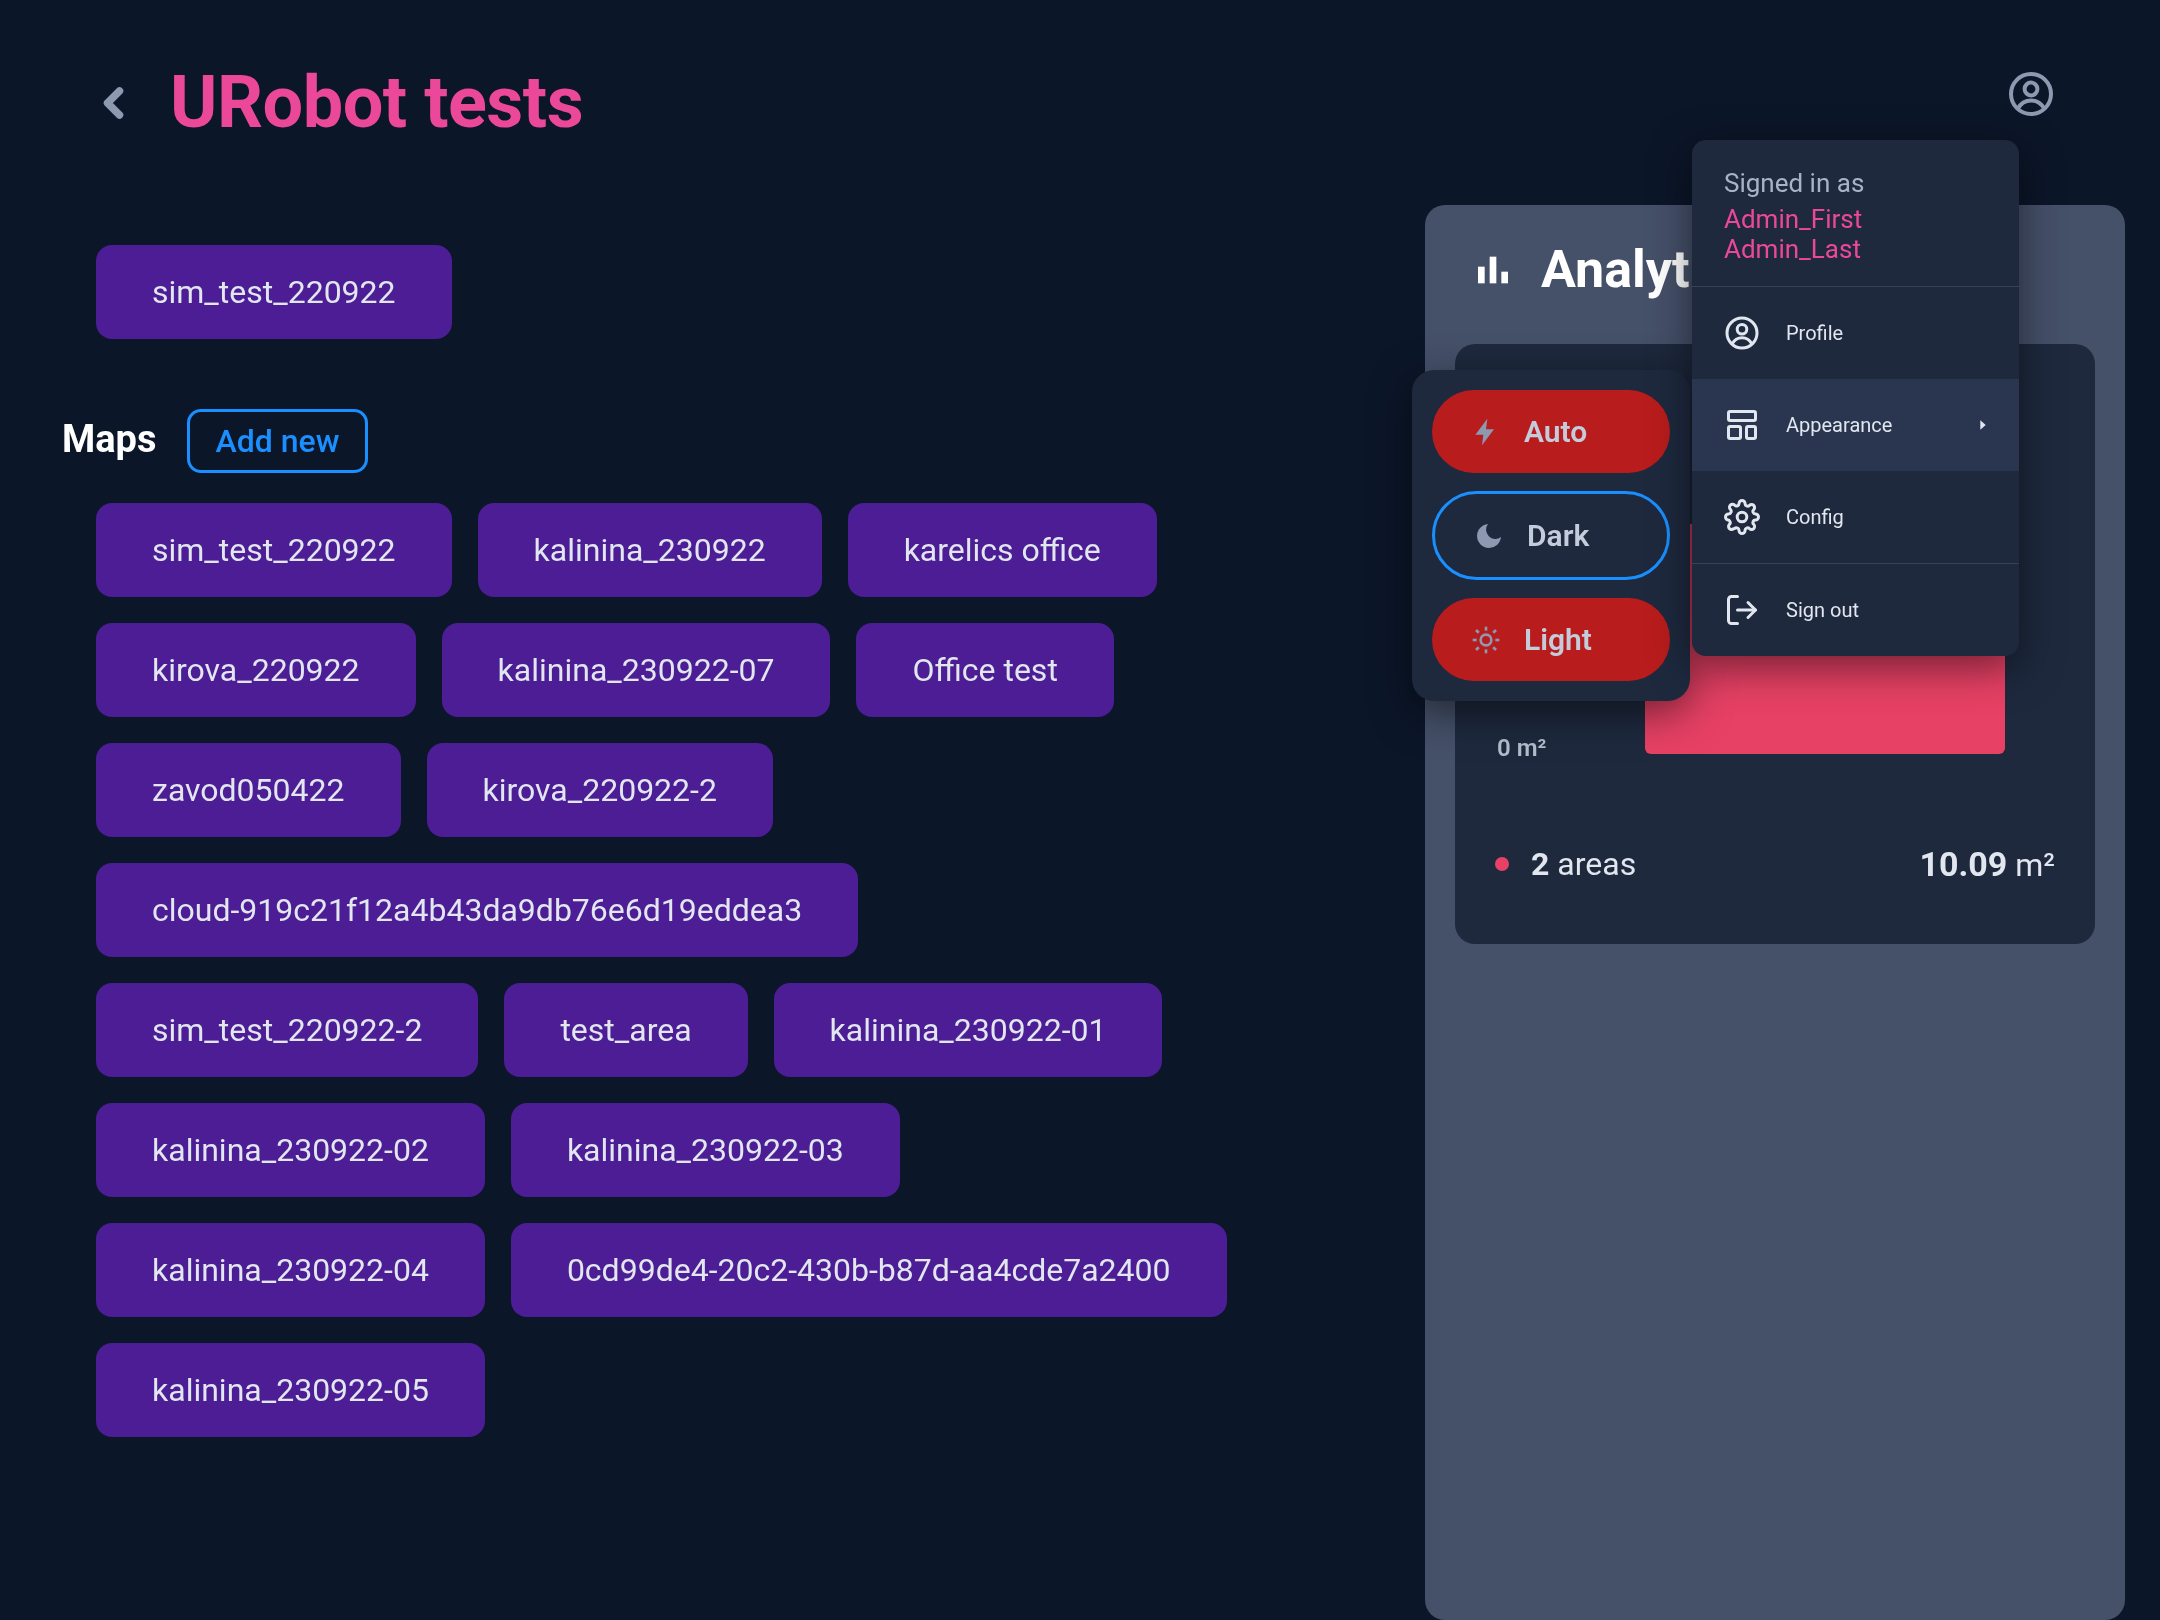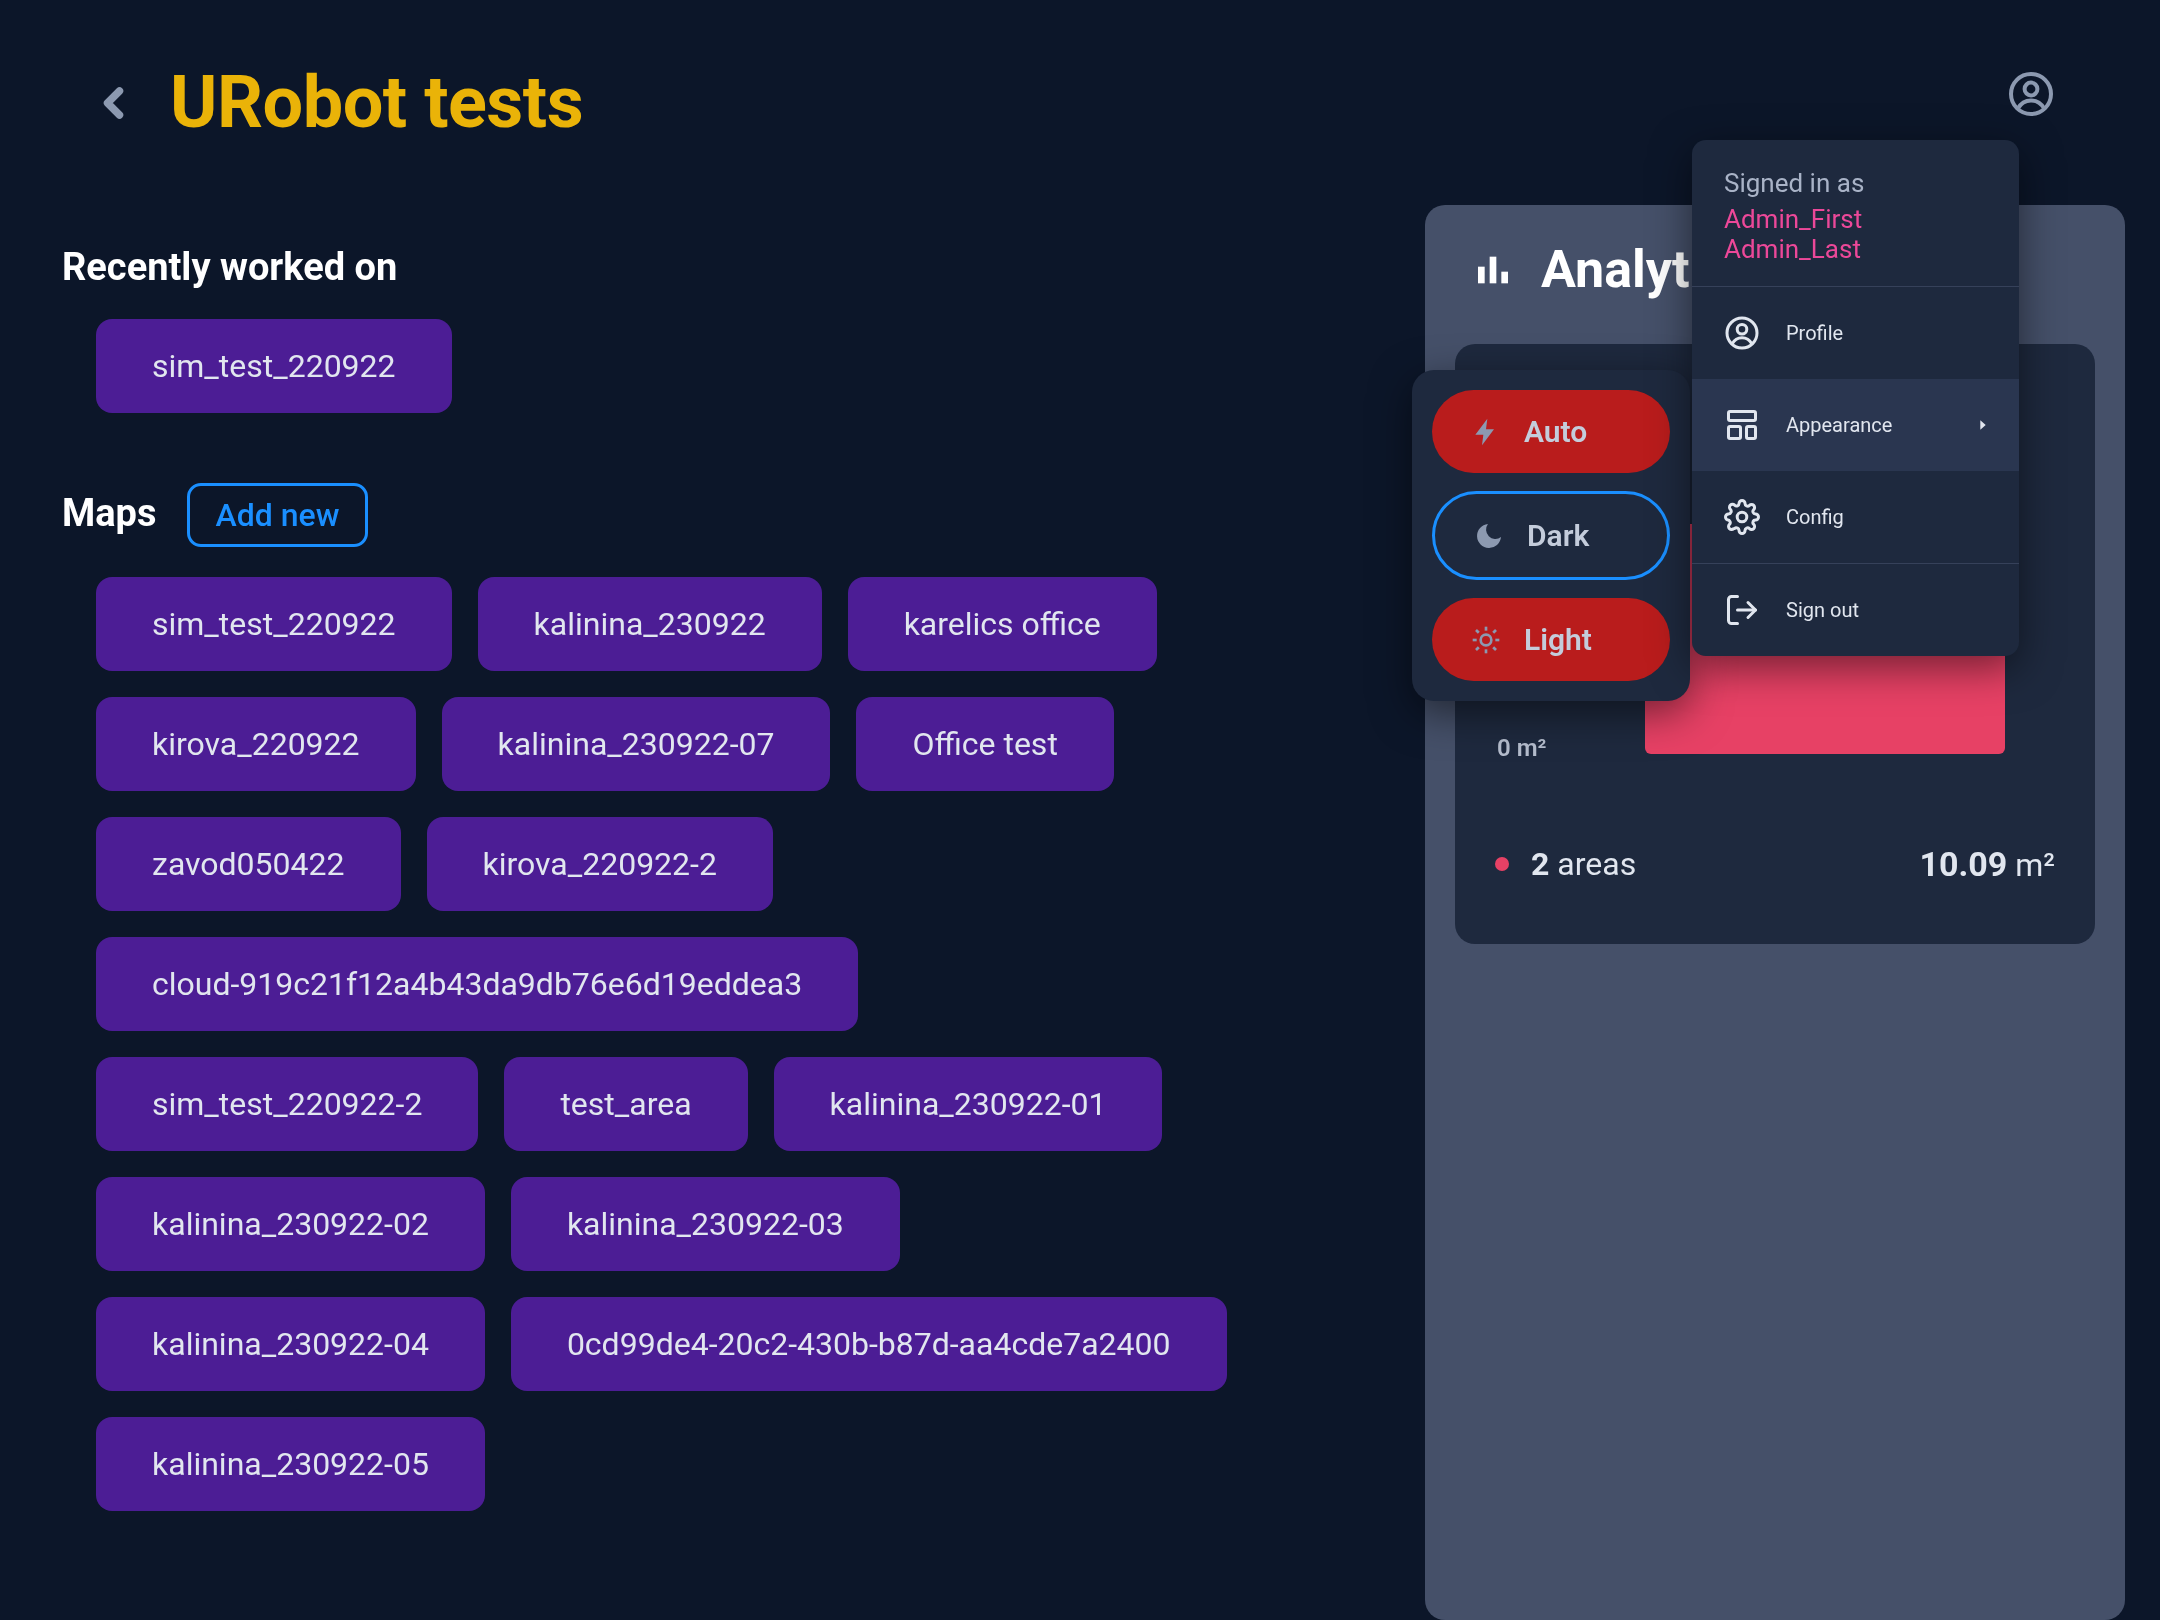--- a/index.html
+++ b/index.html
@@ -28,21 +28,21 @@
     display: flex;
     align-items: center;
     justify-content: center;
     color: #8c99b0;
     cursor: pointer;
   }
   .back-chev svg { width: 36px; height: 36px; stroke: #8c99b0; stroke-width: 5; fill: none; stroke-linecap: round; stroke-linejoin: round; }
   .page-title {
     font-size: 72px;
     font-weight: 700;
-    color: #eab308;
+    color: #ec4899;
     letter-spacing: -0.5px;
   }
 
   .profile-icon {
     position: absolute;
     top: 70px;
     right: 105px;
     width: 48px;
     height: 48px;
     color: #8c99b0;
@@ -245,21 +245,20 @@
 
 <div class="profile-icon">
   <svg viewBox="0 0 24 24" fill="none" stroke="currentColor" stroke-width="2">
     <circle cx="12" cy="12" r="10"></circle>
     <circle cx="12" cy="9.5" r="3.2"></circle>
     <path d="M5.5 19.2c1.4-2.6 4-4 6.5-4s5.1 1.4 6.5 4"></path>
   </svg>
 </div>
 
 <div class="content">
-  <div class="section-title">Recently worked on</div>
   <div class="chip-row" style="margin-left:34px;">
     <div class="chip">sim_test_220922</div>
   </div>
 
   <div class="maps-header">
     <div class="section-title" style="margin-bottom:0;">Maps</div>
     <div class="add-new">Add new</div>
   </div>
 
   <div class="chip-row" style="margin-left:34px;">

